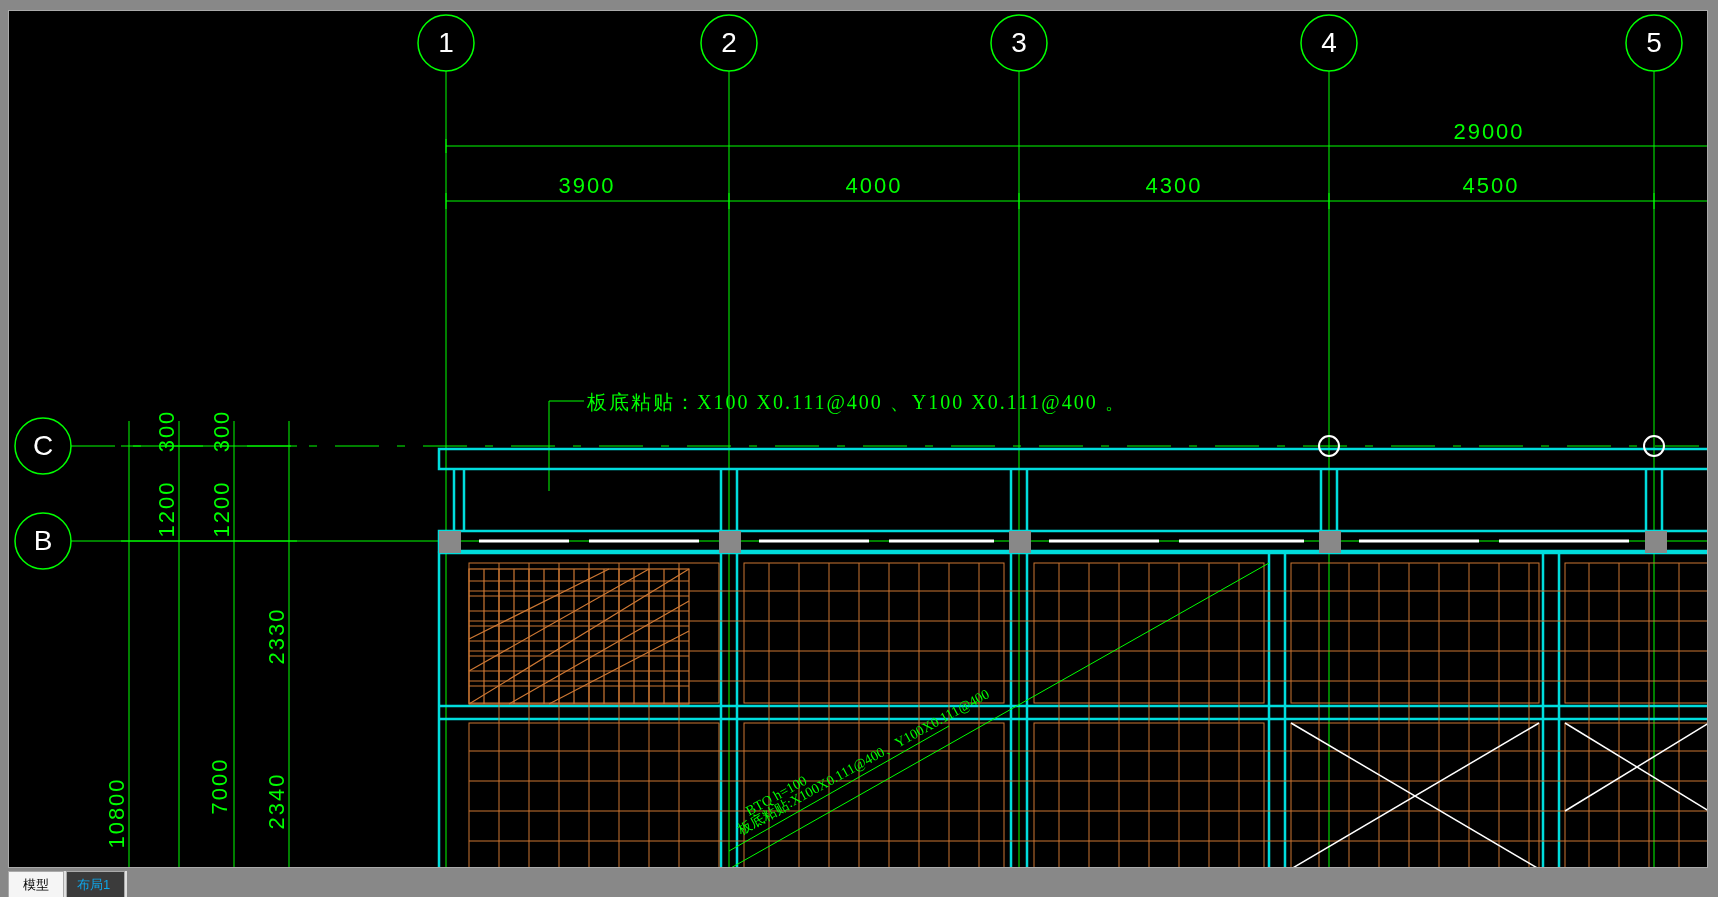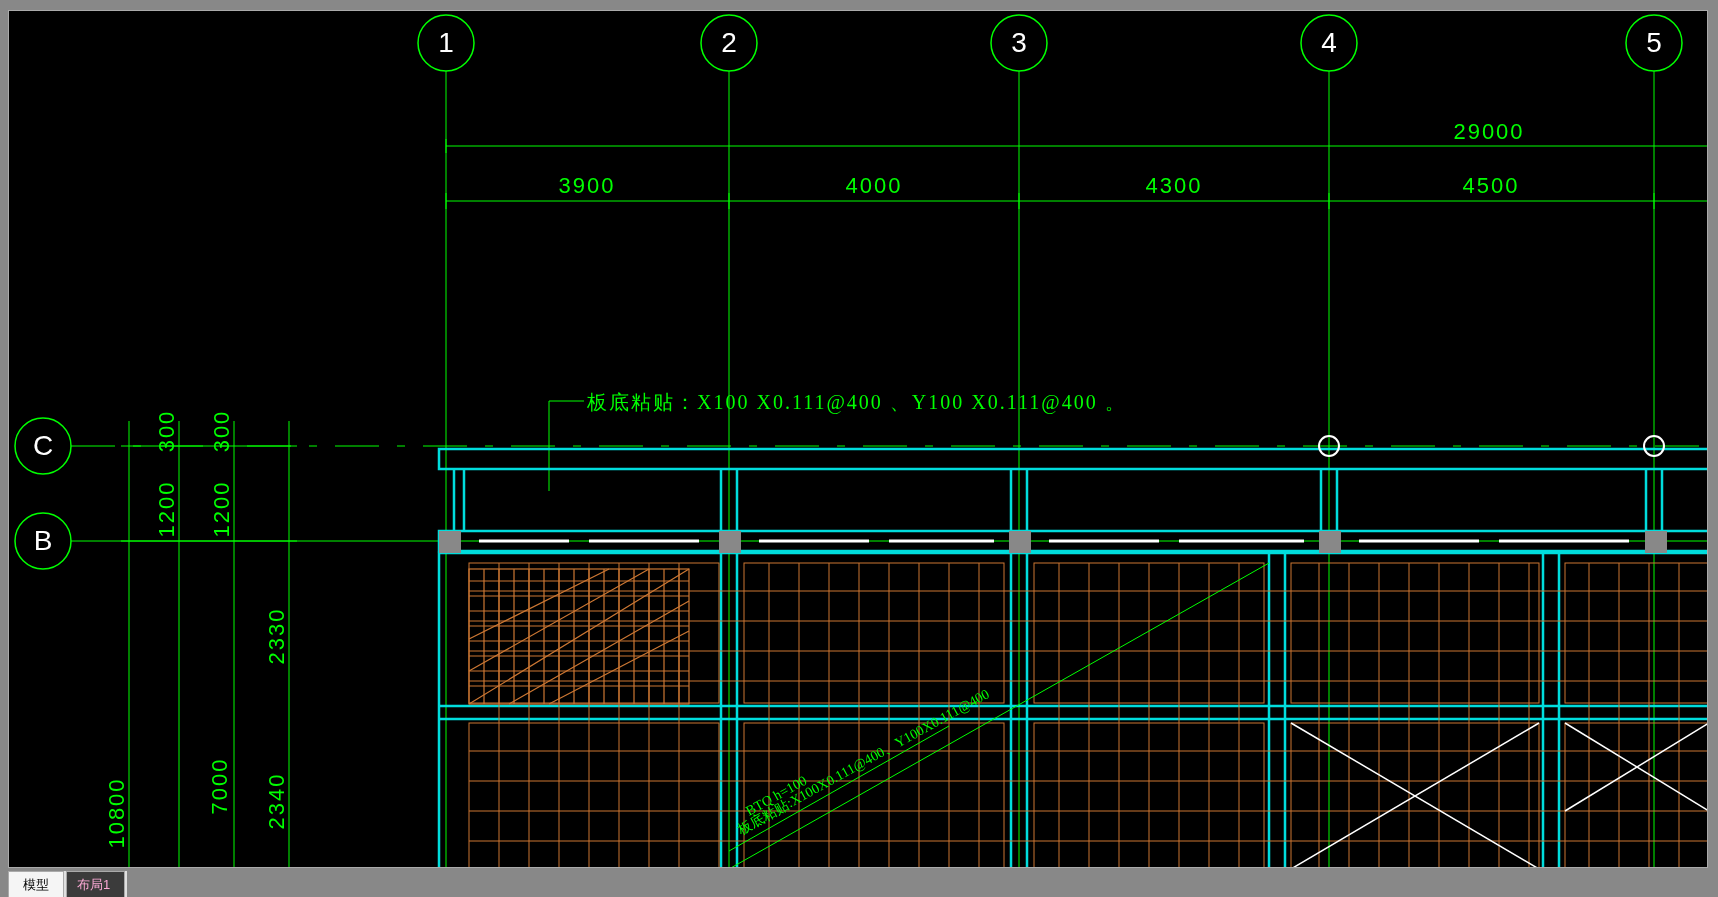--- a/index.html
+++ b/index.html
@@ -31,21 +31,21 @@
     font-size: 13px;
   }
   .tab {
     padding: 4px 14px;
     border: 1px solid #aaa;
     border-bottom: none;
     background: #f5f5f5;
     margin-right: 2px;
     cursor: pointer;
   }
-  .tab.active { background: #3b3b3b; color: #f9a8d4; padding-left: 10px; }
+  .tab.active { background: #3b3b3b; color: #0ea5e9; padding-left: 10px; }
   svg { position: absolute; top: 0; left: 0; }
   .grid-bubble {
     stroke: #00ff00;
     fill: none;
     stroke-width: 1.5;
   }
   .grid-label {
     fill: #fff;
     font-size: 28px;
     font-family: "Arial Narrow", sans-serif;

